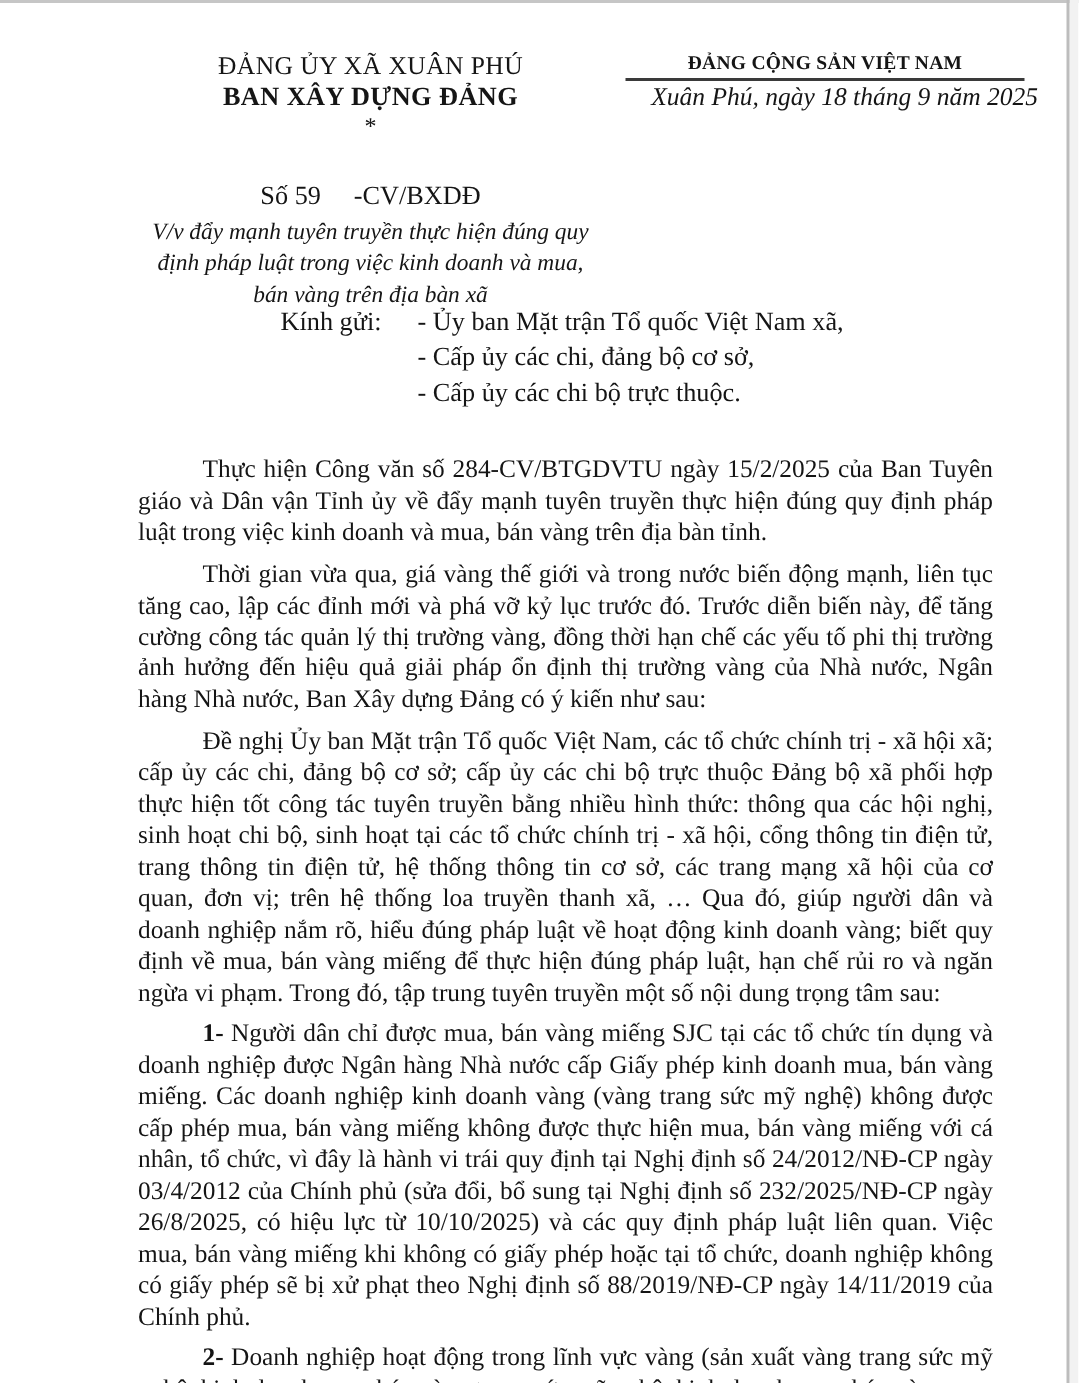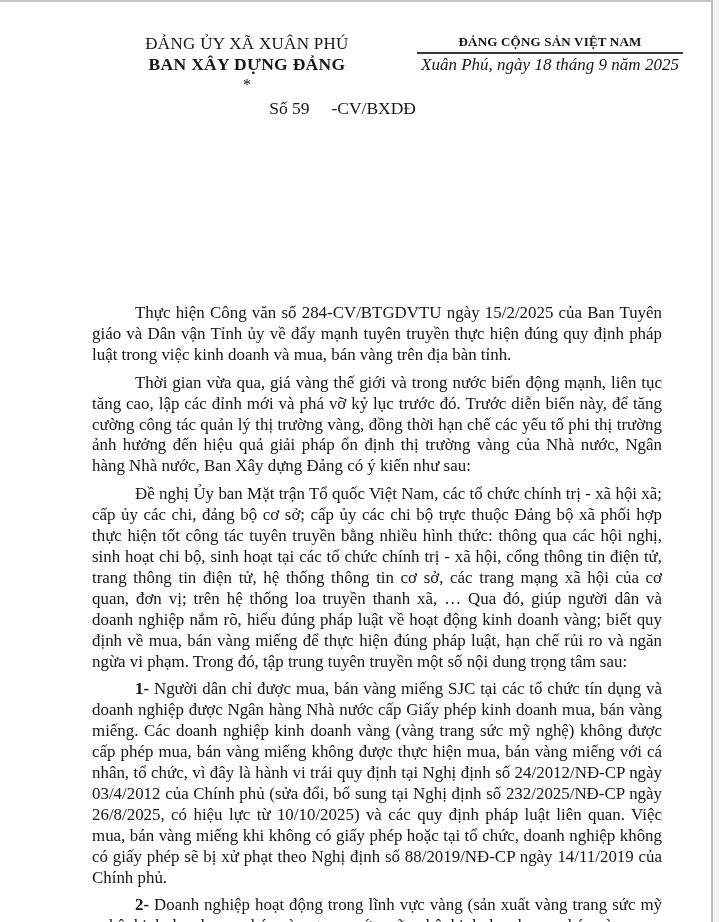--- a/index.html
+++ b/index.html
@@ -33,36 +33,36 @@
   }
 
   
   .header-left {
     position: absolute; top: 34px; left: 78px;
     width: 338px; text-align: center;
   }
   .org-parent { font-size: 17px; letter-spacing: .3px; }
   .org-name   { font-size: 17.5px; font-weight: bold; letter-spacing: .3px; margin-top: 0; }
   .star       { font-size: 16px; line-height: 14px; margin-top: 3px; }
-  .doc-number { font-size: 17.5px; margin-top: 6px; white-space: pre; text-align: right; }
+  .doc-number { font-size: 17.5px; margin-top: 28px; white-space: pre; }
   .subject {
     font-style: italic; font-size: 15.6px; line-height: 21px;
     margin-top: 3px; padding: 0 14px;
   }
 
   .header-right {
     position: absolute; top: 34px; left: 408px;
     width: 284px; text-align: center;
   }
   .party-name { font-size: 13px; font-weight: bold; letter-spacing: .2px; }
   .party-underline {
     width: 266px; height: 2px; background: #3a3a3a;
     margin: 2px auto 0 auto;
   }
-  .place-date { font-style: italic; font-size: 17px; margin-top: 1px; }
+  .place-date { font-style: italic; font-size: 17px; margin-top: 1px; text-align: right; }
 
   
   .salutation {
     position: absolute; top: 203px; left: 187px;
     display: flex; align-items: flex-start;
     font-size: 17.5px; line-height: 23.4px;
   }
   .salutation-label { margin-right: 24px; white-space: nowrap; }
   .recipient { white-space: nowrap; }
 
@@ -80,28 +80,37 @@
 <body>
 
 <div class="page">
   <div class="top-edge"></div>
 
   <div class="header-left">
     <div class="org-parent">ĐẢNG ỦY XÃ XUÂN PHÚ</div>
     <div class="org-name">BAN XÂY DỰNG ĐẢNG</div>
     <div class="star">*</div>
     <div class="doc-number">Số 59     -CV/BXDĐ</div>
+    <div class="subject">V/v đẩy mạnh tuyên truyền thực hiện đúng quy định pháp luật trong việc kinh doanh và mua, bán vàng trên địa bàn xã</div>
   </div>
 
   <div class="header-right">
     <div class="party-name">ĐẢNG CỘNG SẢN VIỆT NAM</div>
     <div class="party-underline"></div>
     <div class="place-date">Xuân Phú, ngày 18 tháng 9 năm 2025</div>
   </div>
 
+  <div class="salutation">
+    <div class="salutation-label">Kính gửi:</div>
+    <div>
+      <div class="recipient">- Ủy ban Mặt trận Tổ quốc Việt Nam xã,</div>
+      <div class="recipient">- Cấp ủy các chi, đảng bộ cơ sở,</div>
+      <div class="recipient">- Cấp ủy các chi bộ trực thuộc.</div>
+    </div>
+  </div>
 
   <div class="body-text">
     <p><span class="num"></span> <span>Thực hiện Công văn số 284-CV/BTGDVTU ngày 15/2/2025 của Ban Tuyên giáo và Dân vận Tỉnh ủy về đẩy mạnh tuyên truyền thực hiện đúng quy định pháp luật trong việc kinh doanh và mua, bán vàng trên địa bàn tỉnh.</span></p>
     <p><span class="num"></span> <span>Thời gian vừa qua, giá vàng thế giới và trong nước biến động mạnh, liên tục tăng cao, lập các đỉnh mới và phá vỡ kỷ lục trước đó. Trước diễn biến này, để tăng cường công tác quản lý thị trường vàng, đồng thời hạn chế các yếu tố phi thị trường ảnh hưởng đến hiệu quả giải pháp ổn định thị trường vàng của Nhà nước, Ngân hàng Nhà nước, Ban Xây dựng Đảng có ý kiến như sau:</span></p>
     <p><span class="num"></span> <span>Đề nghị Ủy ban Mặt trận Tổ quốc Việt Nam, các tổ chức chính trị - xã hội xã; cấp ủy các chi, đảng bộ cơ sở; cấp ủy các chi bộ trực thuộc Đảng bộ xã phối hợp thực hiện tốt công tác tuyên truyền bằng nhiều hình thức: thông qua các hội nghị, sinh hoạt chi bộ, sinh hoạt tại các tổ chức chính trị - xã hội, cổng thông tin điện tử, trang thông tin điện tử, hệ thống thông tin cơ sở, các trang mạng xã hội của cơ quan, đơn vị; trên hệ thống loa truyền thanh xã, … Qua đó, giúp người dân và doanh nghiệp nắm rõ, hiểu đúng pháp luật về hoạt động kinh doanh vàng; biết quy định về mua, bán vàng miếng để thực hiện đúng pháp luật, hạn chế rủi ro và ngăn ngừa vi phạm. Trong đó, tập trung tuyên truyền một số nội dung trọng tâm sau:</span></p>
     <p><span class="num">1-</span> <span>Người dân chỉ được mua, bán vàng miếng SJC tại các tổ chức tín dụng và doanh nghiệp được Ngân hàng Nhà nước cấp Giấy phép kinh doanh mua, bán vàng miếng. Các doanh nghiệp kinh doanh vàng (vàng trang sức mỹ nghệ) không được cấp phép mua, bán vàng miếng không được thực hiện mua, bán vàng miếng với cá nhân, tổ chức, vì đây là hành vi trái quy định tại Nghị định số 24/2012/NĐ-CP ngày 03/4/2012 của Chính phủ (sửa đổi, bổ sung tại Nghị định số 232/2025/NĐ-CP ngày 26/8/2025, có hiệu lực từ 10/10/2025) và các quy định pháp luật liên quan. Việc mua, bán vàng miếng khi không có giấy phép hoặc tại tổ chức, doanh nghiệp không có giấy phép sẽ bị xử phạt theo Nghị định số 88/2019/NĐ-CP ngày 14/11/2019 của Chính phủ.</span></p>
     <p><span class="num">2-</span> <span>Doanh nghiệp hoạt động trong lĩnh vực vàng (sản xuất vàng trang sức mỹ nghệ; kinh doanh mua, bán vàng trang sức mỹ nghệ; kinh doanh mua, bán vàng</span></p>
   </div>
 
   <div class="right-gutter"></div>

